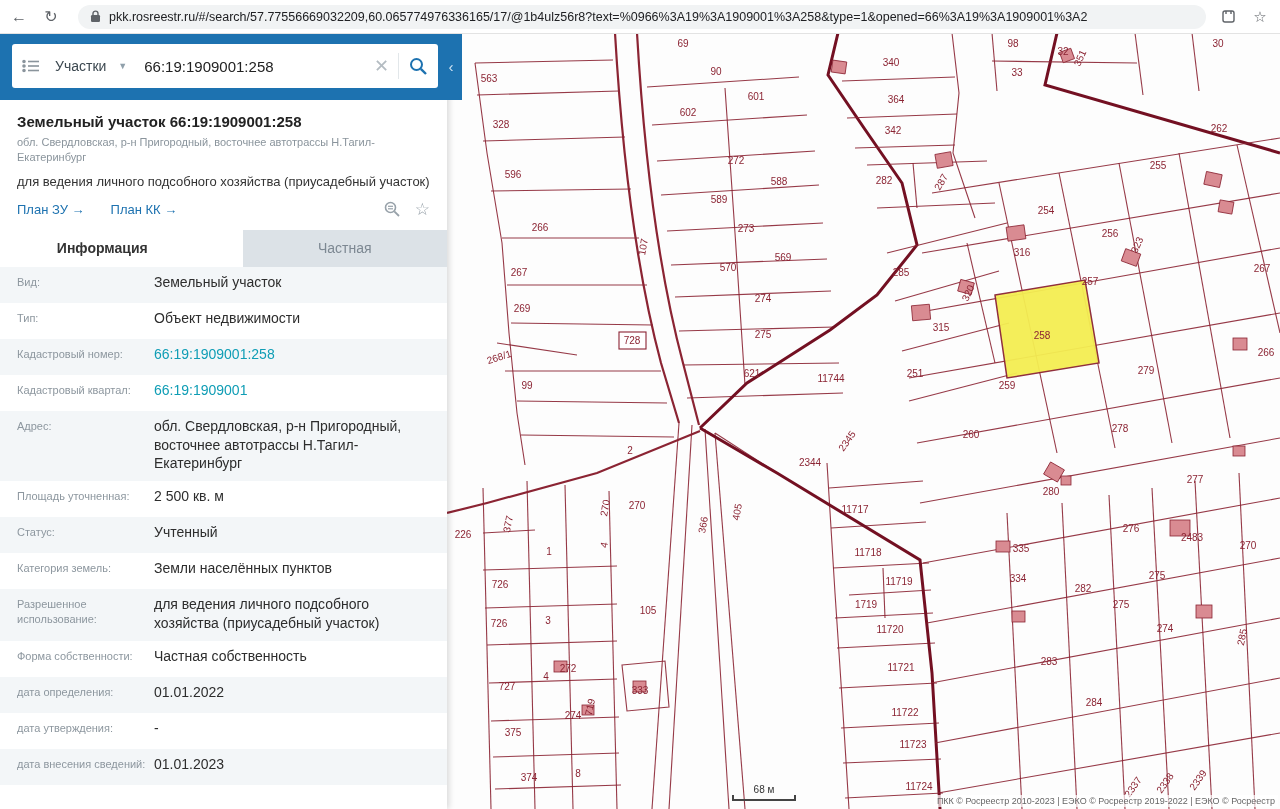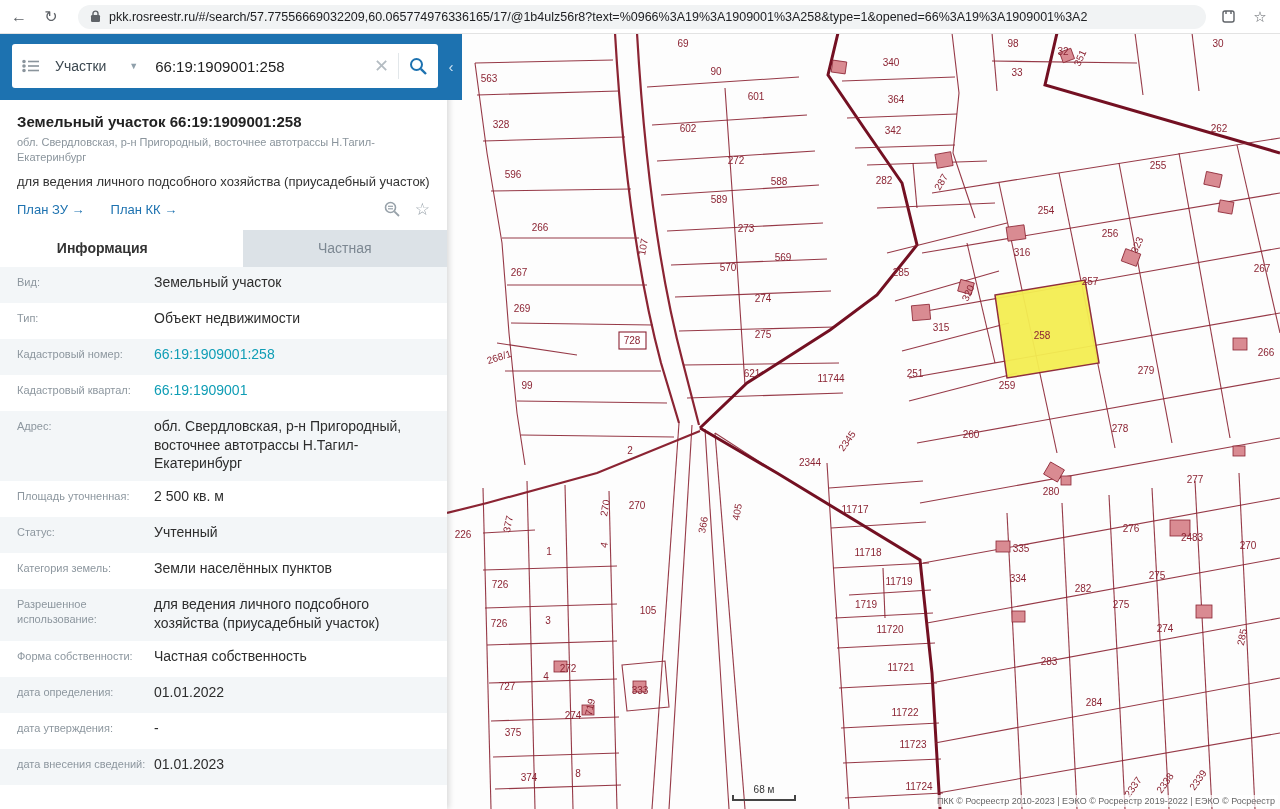--- a/index.html
+++ b/index.html
@@ -26,21 +26,21 @@
   .scale-box{position:absolute;left:285px;bottom:8px;font-size:10px;color:#333;text-align:center;}
   .scale-line{width:60px;border-bottom:2px solid #444;border-left:2px solid #444;border-right:2px solid #444;height:4px;}
   .attribution{position:absolute;right:2px;bottom:2px;font-size:9px;color:#666;white-space:nowrap;
     max-width:420px;overflow:hidden;background:rgba(255,255,255,.7);padding:1px 3px;}
   
   .panel{position:absolute;left:0;top:33px;width:447px;height:776px;background:#fff;z-index:5;
     box-shadow:2px 0 6px rgba(0,0,0,.15);}
   .search-header{position:absolute;left:0;top:0;width:462px;height:67px;background:#1d72b0;}
   .search-box{position:absolute;left:12px;top:11px;right:24px;height:44px;background:#fff;
     border-radius:3px;display:flex;align-items:center;padding:0 10px;gap:9px;}
-  .cat-btn{display:flex;align-items:center;gap:23px;font-size:14px;color:#3c4850;cursor:pointer;background:none;border:none;font-family:inherit;}
+  .cat-btn{display:flex;align-items:center;gap:12px;font-size:14px;color:#3c4850;cursor:pointer;background:none;border:none;font-family:inherit;}
   .chev{font-size:9px;color:#90a0ab;}
   .search-input{flex:1;border:none;outline:none;font-size:15px;color:#222;font-family:inherit;min-width:0;}
   .clear-x{font-size:18px;color:#b4bcc2;cursor:pointer;line-height:1;}
   .vdiv{width:1px;height:26px;background:#e2e7ea;}
   .collapse-tab{position:absolute;right:3px;top:11px;width:16px;height:44px;display:flex;
     align-items:center;justify-content:center;color:#cfe3f2;font-size:15px;cursor:pointer;}
   .panel-body{position:absolute;top:67px;left:0;right:0;bottom:0;background:#fff;overflow:hidden;}
   .p-title{font-size:15px;font-weight:bold;color:#222;margin:13px 17px 0;}
   .p-sub{font-size:11px;color:#8a949c;margin:5px 17px 0;line-height:1.35;}
   .p-usage{font-size:13px;color:#333;margin:9px 17px 0;}
@@ -225,21 +225,21 @@
       <span class="plabel" style="left: 66px; top: 141px; transform: translate(-50%, -50%);">596</span>
       <span class="plabel" style="left: 93px; top: 194px; transform: translate(-50%, -50%);">266</span>
       <span class="plabel" style="left: 72px; top: 239px; transform: translate(-50%, -50%);">267</span>
       <span class="plabel" style="left: 75px; top: 275px; transform: translate(-50%, -50%);">269</span>
       <span class="plabel" style="left: 52px; top: 324px; transform: translate(-50%, -50%) rotate(-18deg);">268/1</span>
       <span class="plabel" style="left: 80px; top: 352px; transform: translate(-50%, -50%);">99</span>
       <span class="plabel" style="left: 196px; top: 214px; transform: translate(-50%, -50%) rotate(-80deg);">107</span>
       <span class="plabel" style="left: 185px; top: 307px; transform: translate(-50%, -50%);">728</span>
       <span class="plabel" style="left: 236px; top: 10px; transform: translate(-50%, -50%);">69</span>
       <span class="plabel" style="left: 269px; top: 38px; transform: translate(-50%, -50%);">90</span>
-      <span class="plabel" style="left: 241px; top: 95px; transform: translate(-50%, -50%);">602</span>
+      <span class="plabel" style="left: 241px; top: 79px; transform: translate(-50%, -50%);">602</span>
       <span class="plabel" style="left: 309px; top: 63px; transform: translate(-50%, -50%);">601</span>
       <span class="plabel" style="left: 289px; top: 127px; transform: translate(-50%, -50%);">272</span>
       <span class="plabel" style="left: 272px; top: 166px; transform: translate(-50%, -50%);">589</span>
       <span class="plabel" style="left: 332px; top: 148px; transform: translate(-50%, -50%);">588</span>
       <span class="plabel" style="left: 299px; top: 195px; transform: translate(-50%, -50%);">273</span>
       <span class="plabel" style="left: 281px; top: 234px; transform: translate(-50%, -50%);">570</span>
       <span class="plabel" style="left: 336px; top: 224px; transform: translate(-50%, -50%);">569</span>
       <span class="plabel" style="left: 316px; top: 265px; transform: translate(-50%, -50%);">274</span>
       <span class="plabel" style="left: 316px; top: 301px; transform: translate(-50%, -50%);">275</span>
       <span class="plabel" style="left: 305px; top: 340px; transform: translate(-50%, -50%);">621</span>

